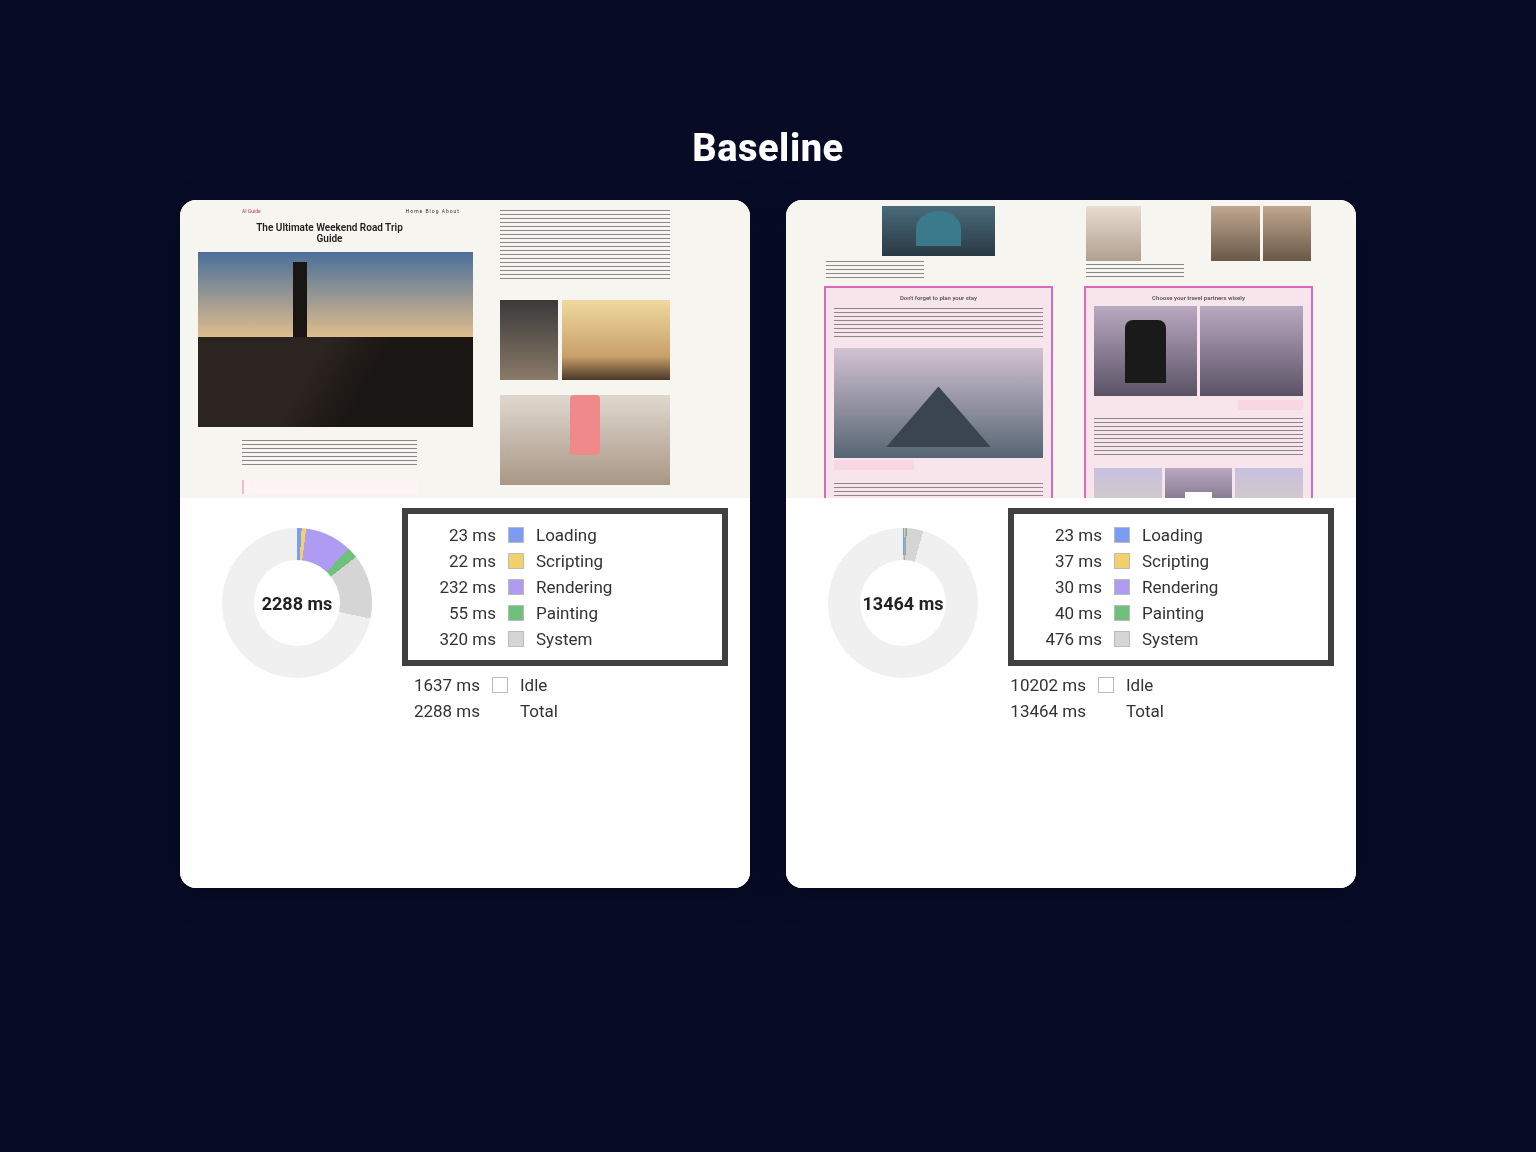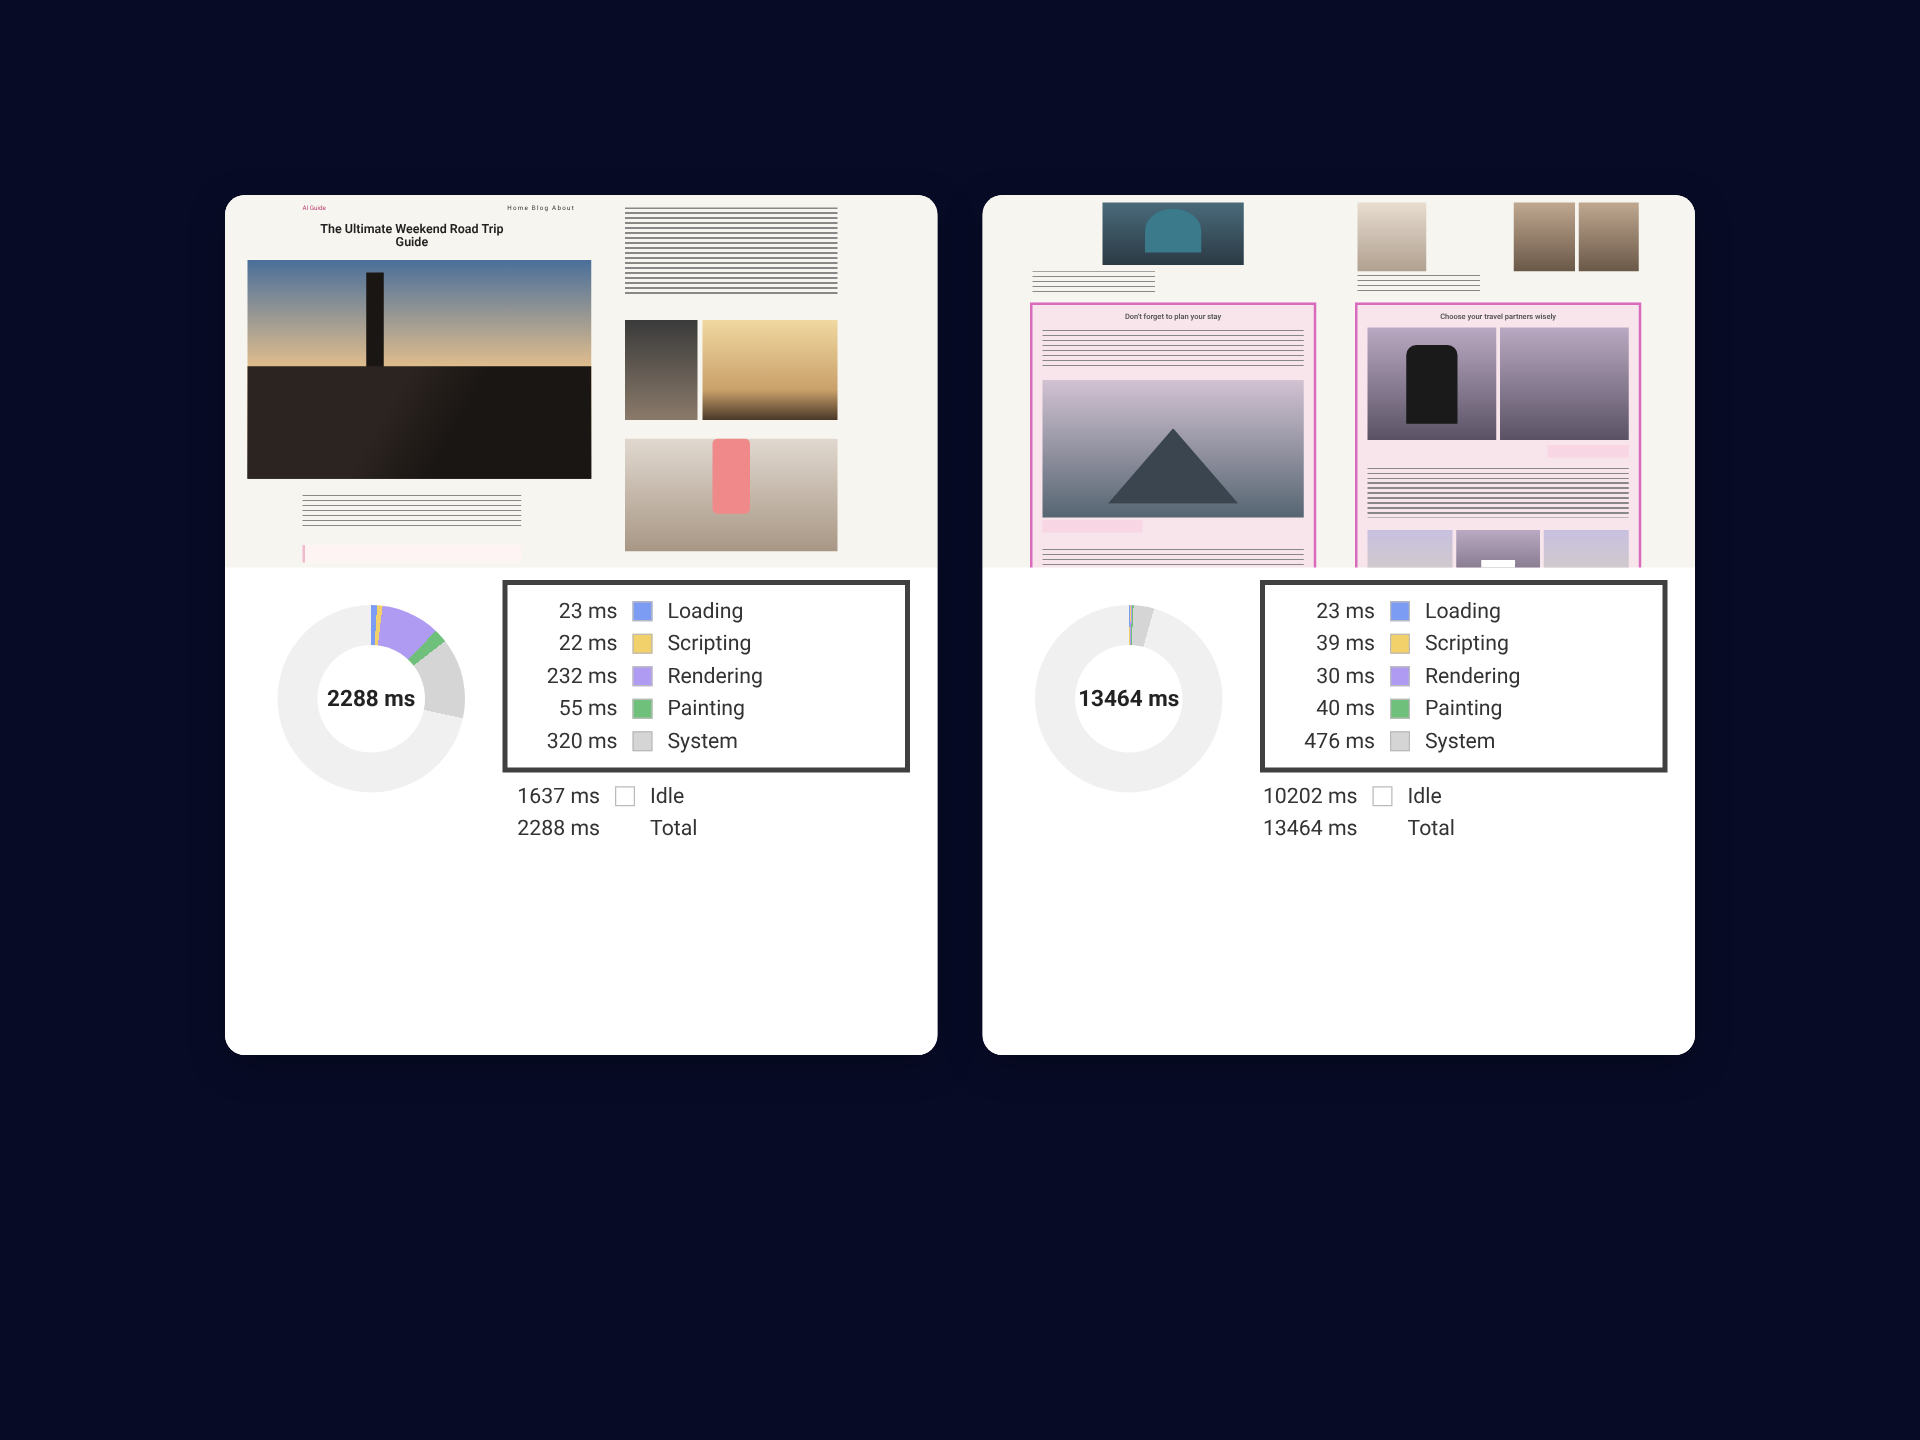--- a/index.html
+++ b/index.html
@@ -126,38 +126,39 @@
     background: #fff;
     display: flex;
     align-items: flex-start;
     padding: 10px 22px 0 22px;
     gap: 10px;
   }
   .donut-wrap{width:190px;display:flex;justify-content:center;padding-top:20px;}
   .donut{width:150px;height:150px;border-radius:50%;position:relative;}
   .donut .hole{position:absolute;inset:32px;background:#fff;border-radius:50%;display:flex;align-items:center;justify-content:center;font-weight:700;font-size:18px;color:#222;}
   .legend-wrap{flex:1;}
-  .legend-box{border:4px solid #404040;padding:8px 10px;margin-bottom:6px;}
+  .legend-box{border:6px solid #404040;padding:8px 10px;margin-bottom:6px;}
   .lrow{display:flex;align-items:center;gap:12px;font-size:17px;color:#333;padding:3px 0;}
   .lrow.bold{font-weight:400;}
   .lrow .val{width:78px;text-align:right;}
   .sw{width:16px;height:16px;border:1px solid #bbb;}
   .sw-loading{background:#7c9bf2;}
   .sw-scripting{background:#f2d06a;}
   .sw-rendering{background:#af9cf2;}
   .sw-painting{background:#6fc07a;}
   .sw-system{background:#d5d5d5;}
   .sw-idle{background:#fff;}
 </style>
 </head>
 <body>
 
 <div class="stage">
 
   <div class="titles">
+    <div class="title">Baseline</div>
   </div>
 
   <div class="cols">
 
     <div class="card">
       <div class="page-preview">
         <div class="bl bl-nav">
             <span>AI Guide</span>
           </div>
         <div class="bl bl-navr">Home  Blog  About</div>
@@ -303,21 +304,21 @@
           </div>
         </div>
         <div class="legend-wrap">
           <div class="legend-box">
             <div class="lrow">
                 <span class="val">23 ms</span>
                 <span class="sw sw-loading"></span>
                 <span>Loading</span>
               </div>
             <div class="lrow">
-                <span class="val">39 ms</span>
+                <span class="val">37 ms</span>
                 <span class="sw sw-scripting"></span>
                 <span>Scripting</span>
               </div>
             <div class="lrow bold">
                 <span class="val">30 ms</span>
                 <span class="sw sw-rendering"></span>
                 <span>Rendering</span>
               </div>
             <div class="lrow">
                 <span class="val">40 ms</span>

